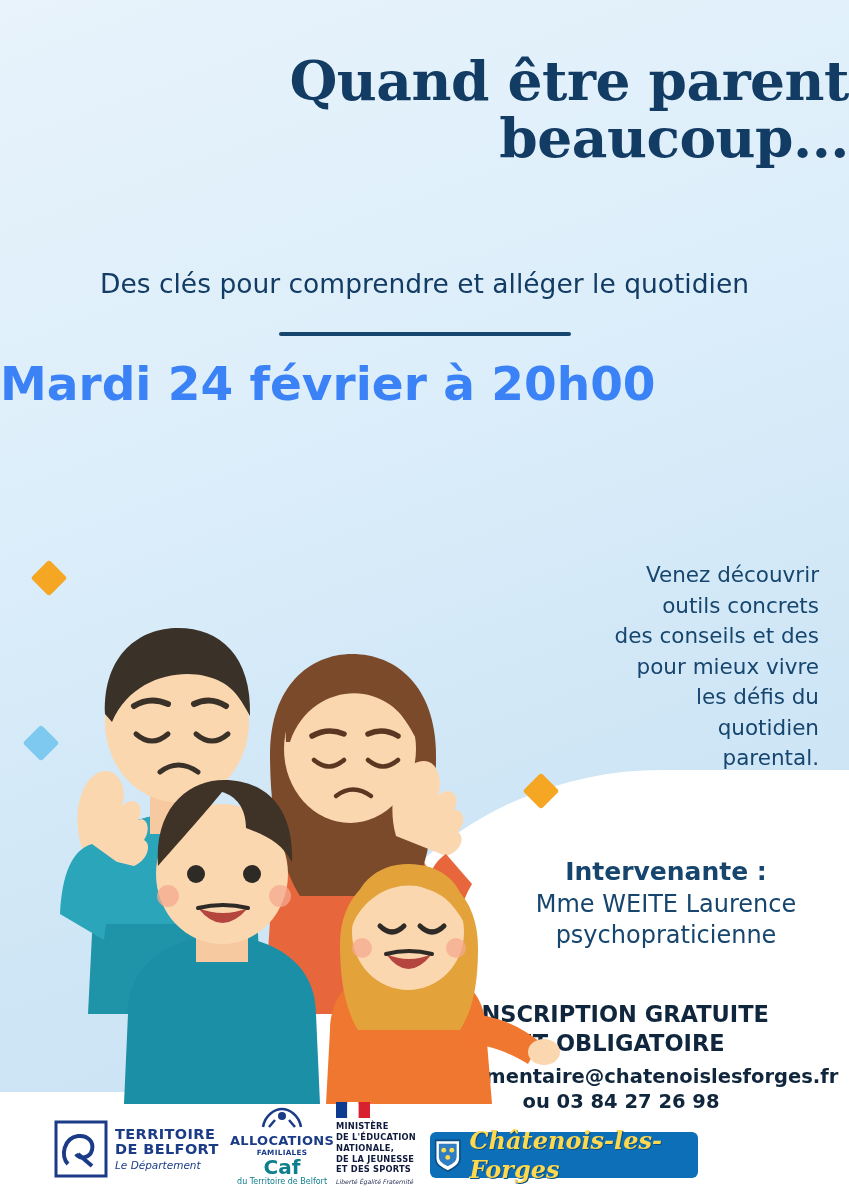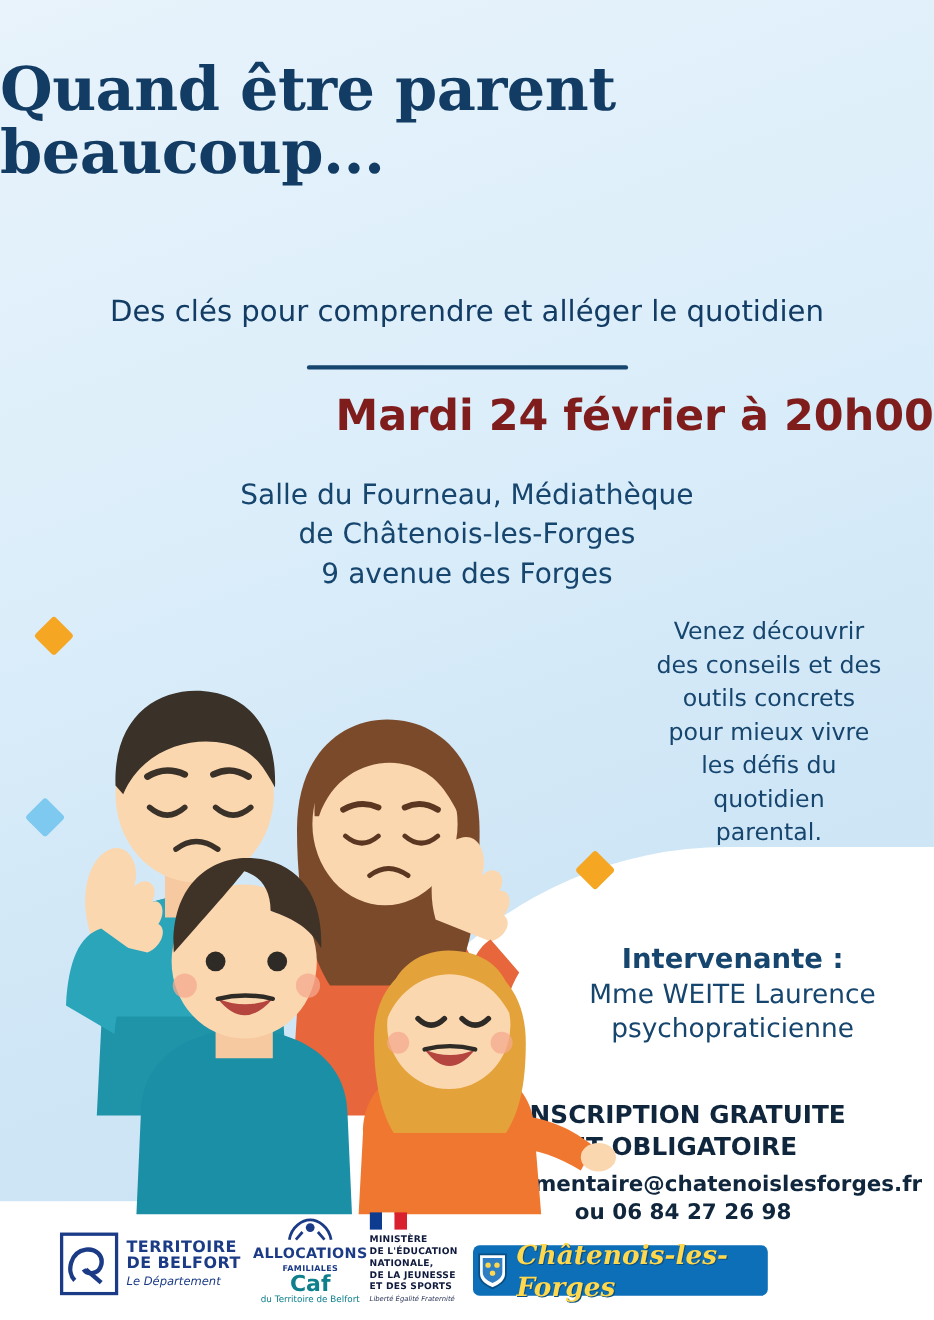--- a/index.html
+++ b/index.html
@@ -17,50 +17,50 @@
   }
   .blob-white2{
     position:absolute;right:0;bottom:0;width:520px;height:300px;background:#ffffff;
   }
   .bottom-bar{
     position:absolute;left:0;bottom:0;width:100%;height:108px;background:#ffffff;
   }
 
   
   .title{
-    position:absolute;top:52px;left:0;width:100%;text-align:left;
+    position:absolute;top:52px;left:0;width:100%;text-align:right;
     font-family:"DejaVu Serif","Liberation Serif",serif;
     font-weight:700;font-size:55px;line-height:1.04;color:#123c64;
     letter-spacing:-0.5px;
   }
   .title span{display:block;}
   .subtitle{
     position:absolute;top:268px;left:0;width:100%;text-align:center;
     font-size:26.5px;color:#123c64;
   }
   .rule{
     position:absolute;top:332px;left:50%;transform:translateX(-50%);
     width:292px;height:4px;background:#16456e;border-radius:2px;
   }
   .date{
-    position:absolute;top:356px;left:0;width:100%;text-align:right;
-    font-size:39px;font-weight:700;color:#7f1d1d;
+    position:absolute;top:356px;left:0;width:100%;text-align:left;
+    font-size:47px;font-weight:700;color:#3b82f6;
   }
   .venue{
     position:absolute;top:432px;left:0;width:100%;text-align:center;
     font-size:25.5px;line-height:1.42;color:#16456e;
   }
   .venue span{display:block;}
 
   
   .blurb{
     position:absolute;top:560px;right:30px;width:240px;text-align:center;
     font-size:21.5px;line-height:1.42;color:#16456e;
   }
-  .blurb span{display:block;}
+  .blurb span{display:block;text-align:right;}
 
   .speaker{
     position:absolute;top:856px;right:18px;width:330px;text-align:center;color:#16456e;
   }
   .speaker .lbl{font-size:25px;font-weight:700;line-height:1.3;}
   .speaker .nm{font-size:24px;line-height:1.32;}
 
   .inscription{
     position:absolute;top:1000px;right:18px;width:420px;text-align:center;color:#10263c;
   }
@@ -121,51 +121,46 @@
 
   <div class="title">
     <span>Quand être parent</span>
     <span>beaucoup...</span>
   </div>
 
   <div class="subtitle">Des clés pour comprendre et alléger le quotidien</div>
   <div class="rule"></div>
   <div class="date">Mardi 24 février à 20h00</div>
 
-  <div class="venue">
-    <span>Salle du Fourneau, Médiathèque</span>
-    <span>de Châtenois-les-Forges</span>
-    <span>9 avenue des Forges</span>
-  </div>
 
   <div class="diamond d1"></div>
   <div class="diamond d2"></div>
   <div class="diamond d3"></div>
 
   <div class="blurb">
     <span>Venez découvrir</span>
+    <span>outils concrets</span>
     <span>des conseils et des</span>
-    <span>outils concrets</span>
     <span>pour mieux vivre</span>
     <span>les défis du</span>
     <span>quotidien</span>
     <span>parental.</span>
   </div>
 
   <div class="speaker">
     <div class="lbl">Intervenante :</div>
     <div class="nm">Mme WEITE Laurence</div>
     <div class="nm">psychopraticienne</div>
   </div>
 
   <div class="inscription">
     <div class="big">INSCRIPTION GRATUITE</div>
     <div class="big">ET OBLIGATOIRE</div>
     <div class="mail">api.elementaire@chatenoislesforges.fr</div>
-    <div class="tel">ou 06 84 27 26 98</div>
+    <div class="tel">ou 03 84 27 26 98</div>
   </div>
 
   <svg class="illus" viewBox="0 0 560 560">
 
     <path d="M95 330 C95 290 135 270 175 270 C215 270 255 290 255 330 L262 470 L88 470 Z" fill="#1f93a8"></path>
     <path d="M95 330 C95 290 135 270 175 270 C215 270 255 290 255 330 L258 380 L92 380 Z" fill="#2aa5ba"></path>
 
     <path d="M150 230 h54 v60 h-54 z" fill="#f7c9a0"></path>
 
     <ellipse cx="177" cy="178" rx="72" ry="80" fill="#fbd7b0"></ellipse>

